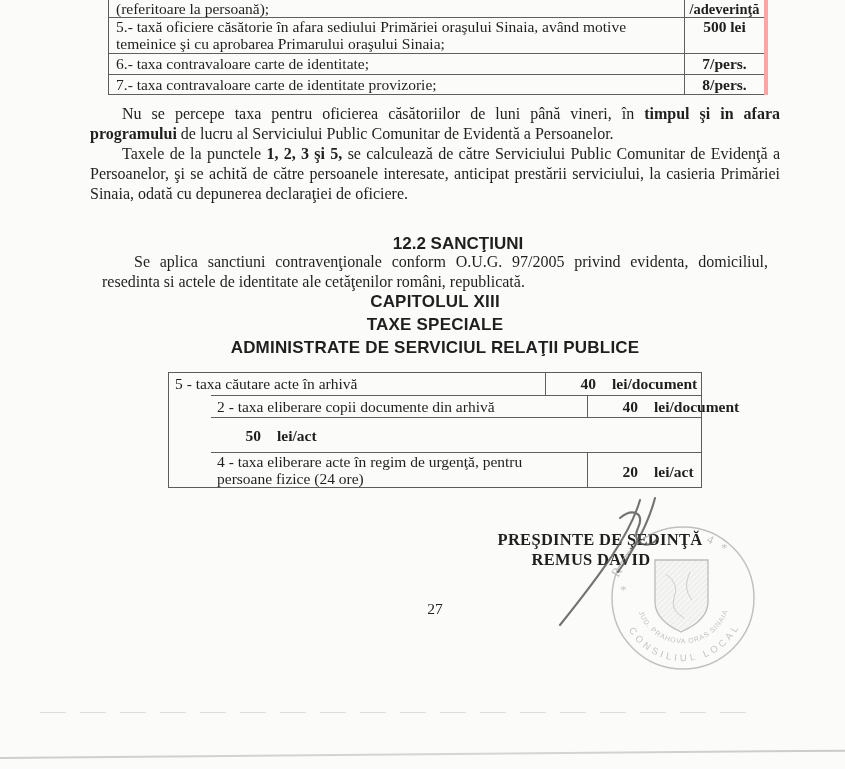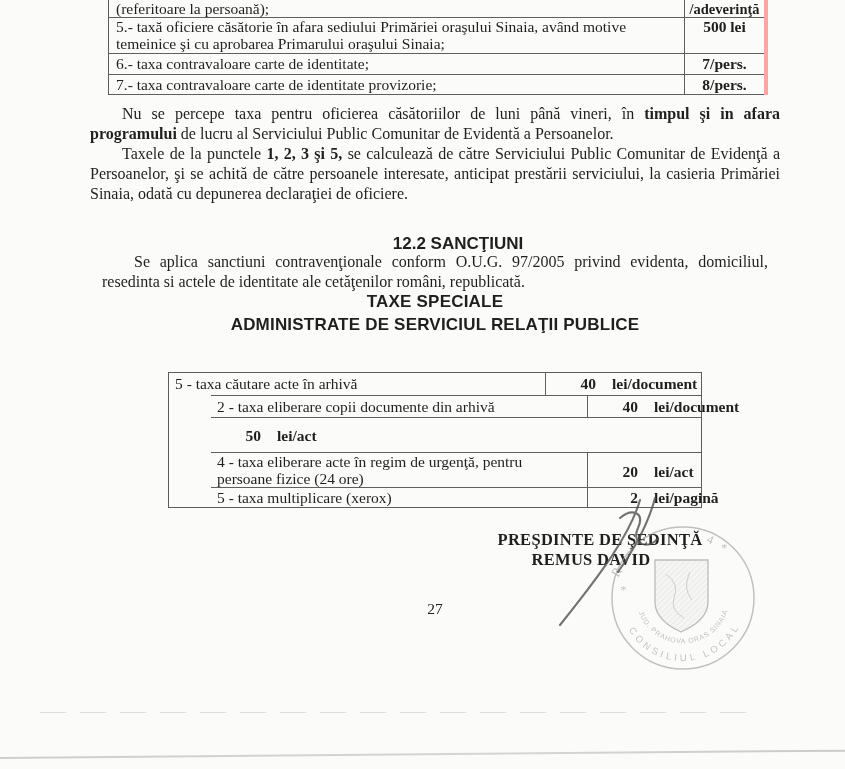--- a/index.html
+++ b/index.html
@@ -149,20 +149,21 @@
     <p><span>Nu se percepe taxa pentru oficierea căsătoriilor de luni până vineri, în </span><span class="b">timpul şi in afara programului</span><span> de lucru al Serviciului Public Comunitar de Evidentă a Persoanelor.</span></p>
     <p><span>Taxele de la punctele </span><span class="b">1, 2, 3 şi 5,</span><span> se calculează de către Serviciului Public Comunitar de Evidenţă a Persoanelor, şi se achită de către persoanele interesate, anticipat prestării serviciului, la casieria Primăriei Sinaia, odată cu depunerea declaraţiei de oficiere.</span></p>
   </div>
 
   <div class="h-sanc">12.2 SANCŢIUNI</div>
   <div class="sanc-body">
     <p>Se aplica sanctiuni contravenţionale conform O.U.G. 97/2005 privind evidenta, domiciliul, resedinta si actele de identitate ale cetăţenilor români, republicată.</p>
   </div>
 
   <div class="chapter">
+    <div>CAPITOLUL XIII</div>
     <div>TAXE SPECIALE</div>
     <div>ADMINISTRATE DE SERVICIUL RELAŢII PUBLICE</div>
   </div>
 
   <div class="t2">
     <div class="t2-row h1">
       <div class="t2-label">5 - taxa căutare acte în arhivă</div>
       <div class="t2-val">
           <span class="amt">40</span>
           <span class="unit">lei/document</span>
@@ -180,27 +181,20 @@
           <span class="amt">50</span>
           <span class="unit">lei/act</span>
         </div>
     </div>
     <div class="t2-row tall">
       <div class="t2-label">4 - taxa eliberare acte în regim de urgenţă, pentru
 persoane fizice (24 ore)</div>
       <div class="t2-val">
           <span class="amt">20</span>
           <span class="unit">lei/act</span>
-        </div>
-    </div>
-    <div class="t2-row h5">
-      <div class="t2-label">5 - taxa multiplicare (xerox)</div>
-      <div class="t2-val">
-          <span class="amt">2</span>
-          <span class="unit">lei/pagină</span>
         </div>
     </div>
   </div>
 
   <div class="sig">
     <div>PREŞDINTE DE ŞEDINŢĂ</div>
     <div class="name">REMUS DAVID</div>
   </div>
 
   <div class="stampwrap">

